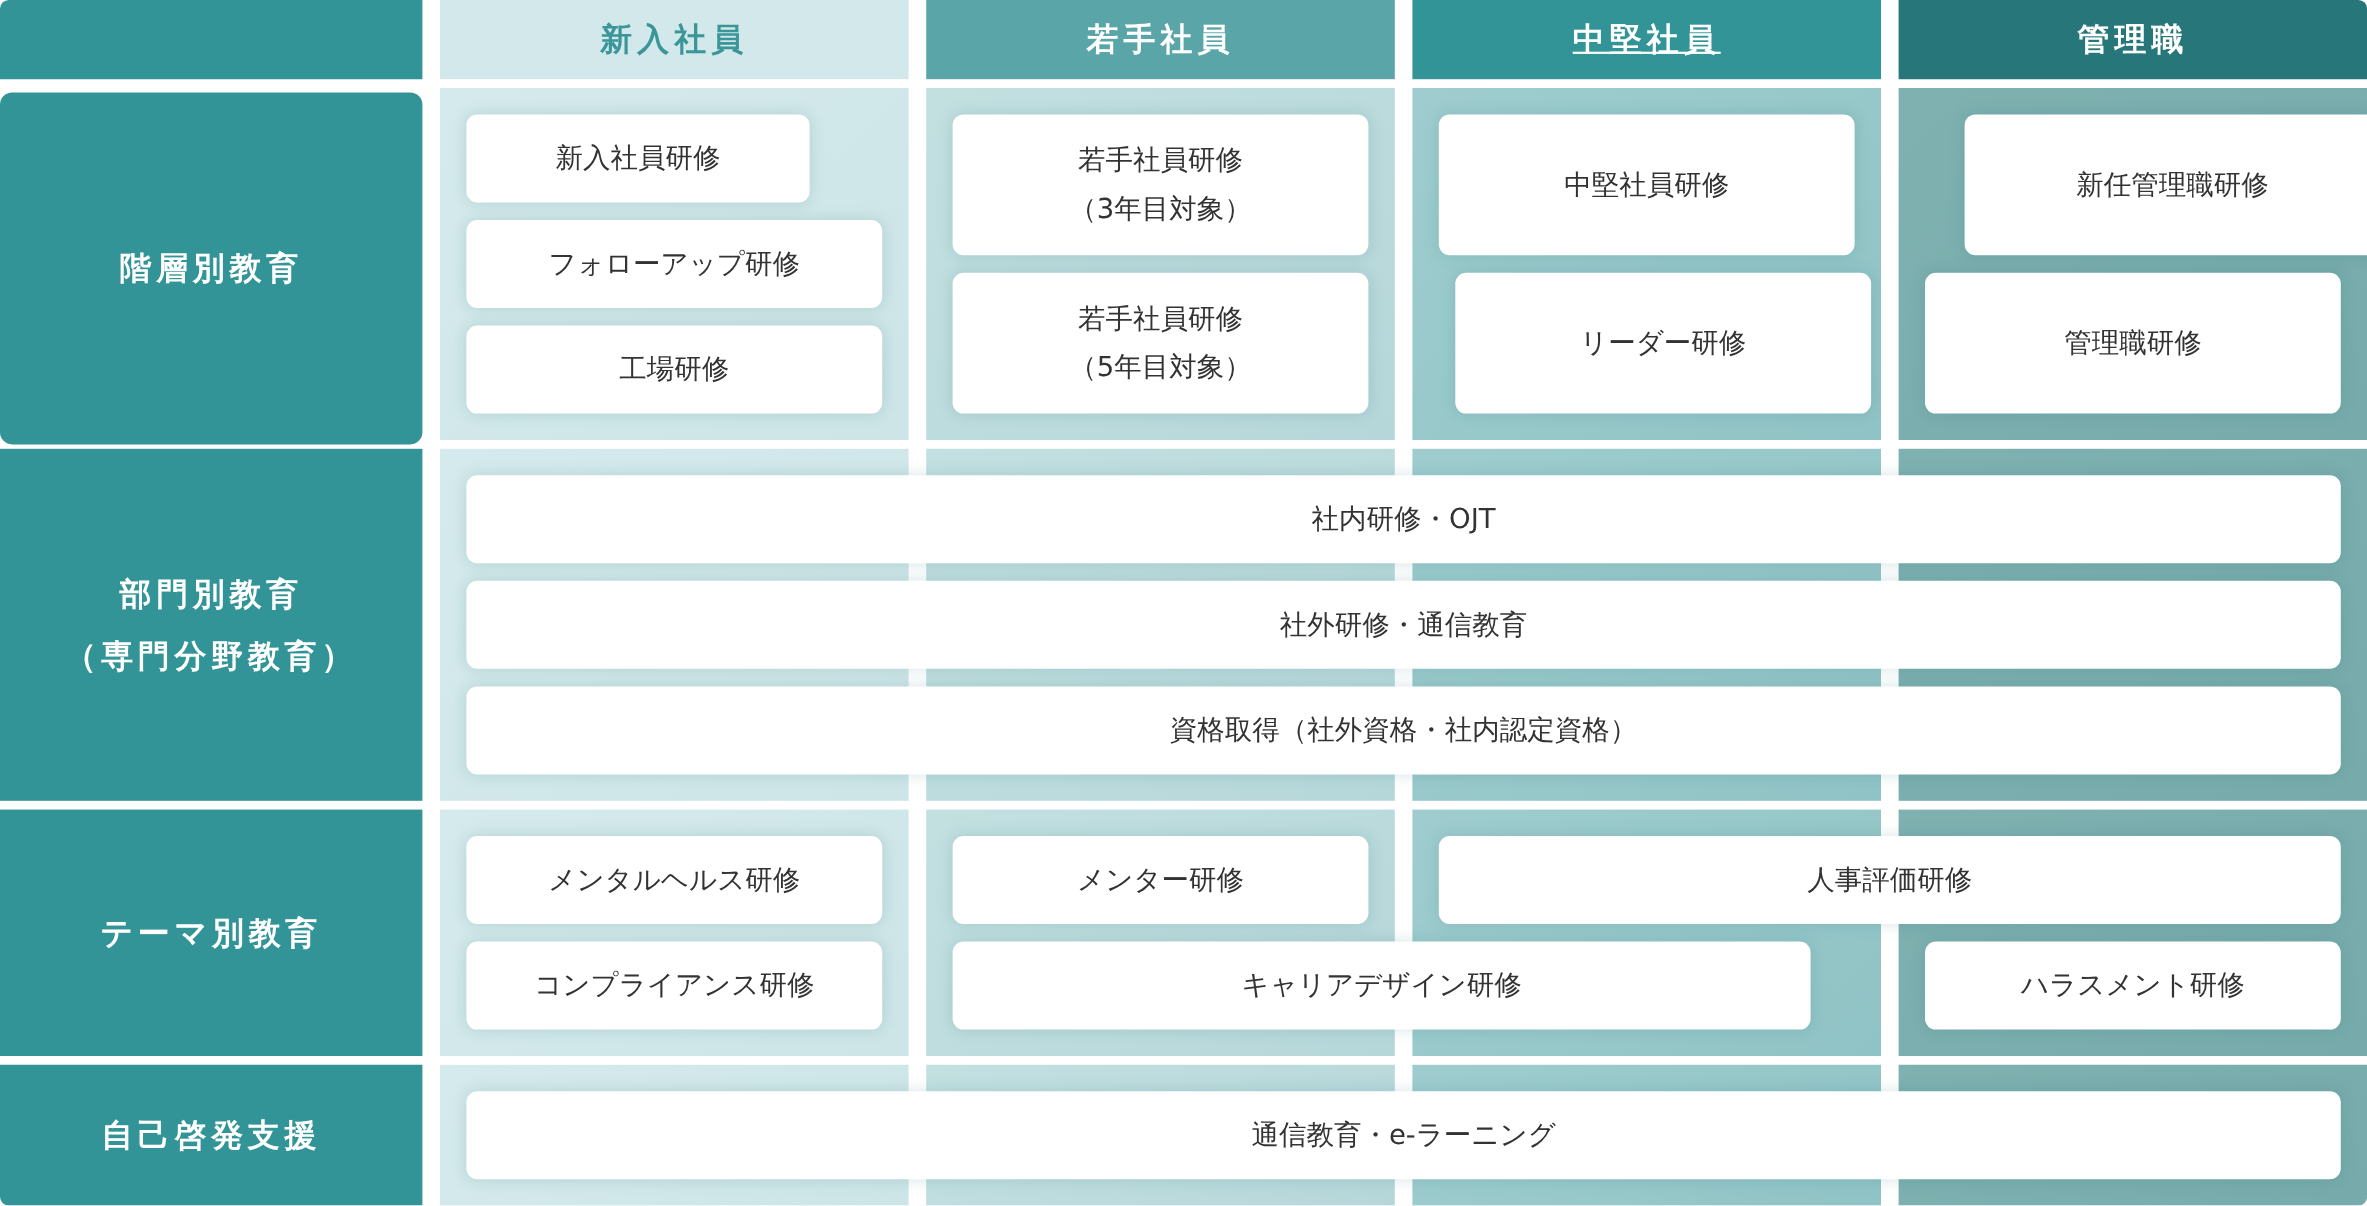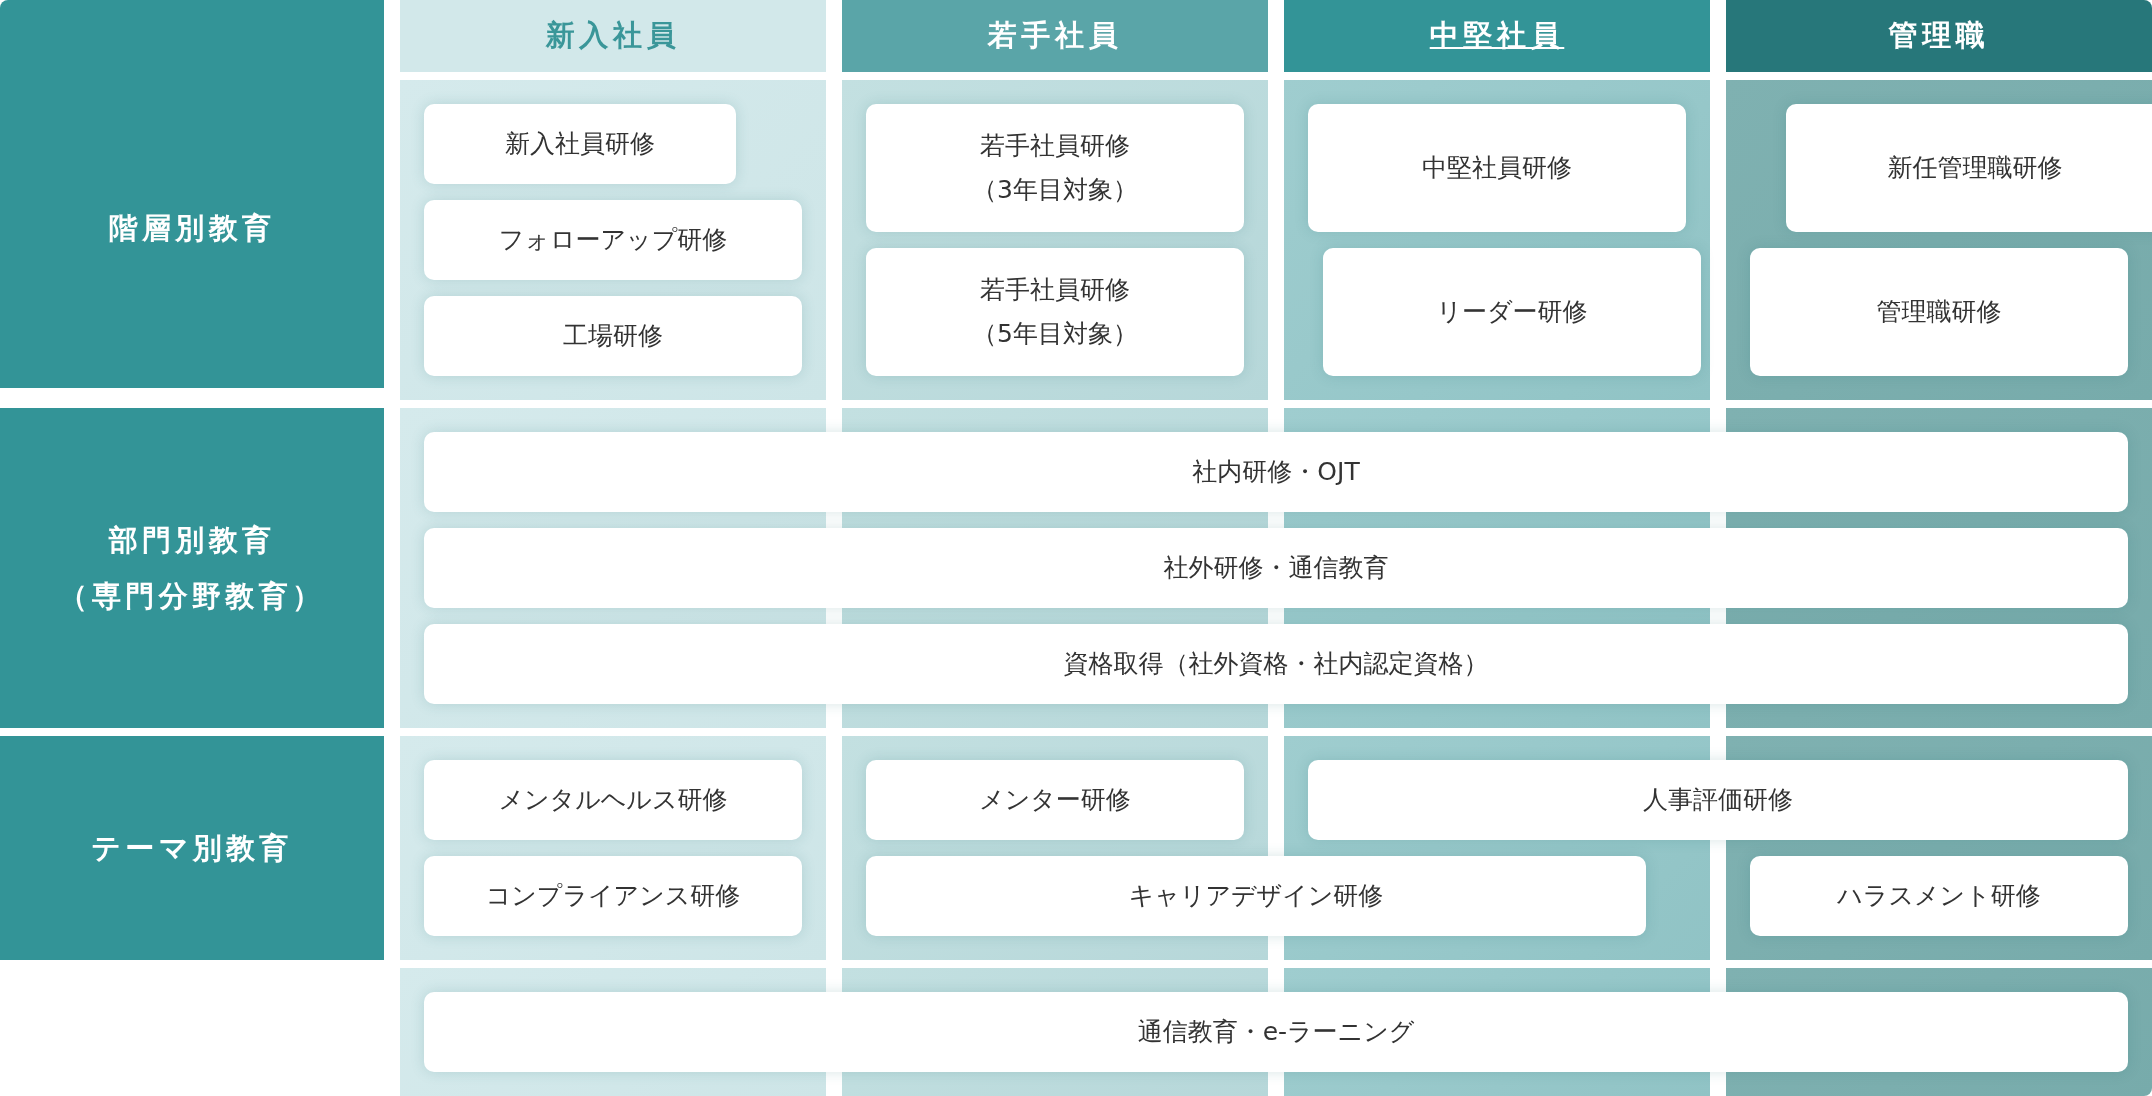--- a/index.html
+++ b/index.html
@@ -26,24 +26,25 @@
 <body>
 
 <div class="grid">
 
   <div class="cell" style="left:0;top:0;width:384px;height:72px;background:#339497;border-top-left-radius:8px;"></div>
   <div class="cell hdr" style="left:400px;top:0;width:426px;height:72px;background:#d2e8ea;color:#3a9699;">新入社員</div>
   <div class="cell hdr" style="left:842px;top:0;width:426px;height:72px;background:#5aa5a8;">若手社員</div>
   <div class="cell hdr" style="left:1284px;top:0;width:426px;height:72px;background:#339497;text-decoration:underline;">中堅社員</div>
   <div class="cell hdr" style="left:1726px;top:0;width:426px;height:72px;background:#27777a;border-top-right-radius:8px;">管理職</div>
 
-  <div class="cell lbl" style="left:0;top:68px;width:384px;height:320px;">階層別教育</div>
+  <div class="cell lbl" style="left:0;top:84px;width:384px;height:320px;border-radius:11px;">階層別教育</div>
   <div class="cell lbl" style="left:0;top:408px;width:384px;height:320px;">部門別教育
 （専門分野教育）</div>
   <div class="cell lbl" style="left:0;top:736px;width:384px;height:224px;">テーマ別教育</div>
+  <div class="cell lbl" style="left:0;top:968px;width:384px;height:128px;border-bottom-left-radius:8px;">自己啓発支援</div>
 
   <div class="cell col1" style="left:400px;top:80px;width:426px;height:320px;"></div>
   <div class="cell col2" style="left:842px;top:80px;width:426px;height:320px;"></div>
   <div class="cell col3" style="left:1284px;top:80px;width:426px;height:320px;"></div>
   <div class="cell col4" style="left:1726px;top:80px;width:426px;height:320px;"></div>
 
   <div class="cell col1" style="left:400px;top:408px;width:426px;height:320px;"></div>
   <div class="cell col2" style="left:842px;top:408px;width:426px;height:320px;"></div>
   <div class="cell col3" style="left:1284px;top:408px;width:426px;height:320px;"></div>
   <div class="cell col4" style="left:1726px;top:408px;width:426px;height:320px;"></div>

